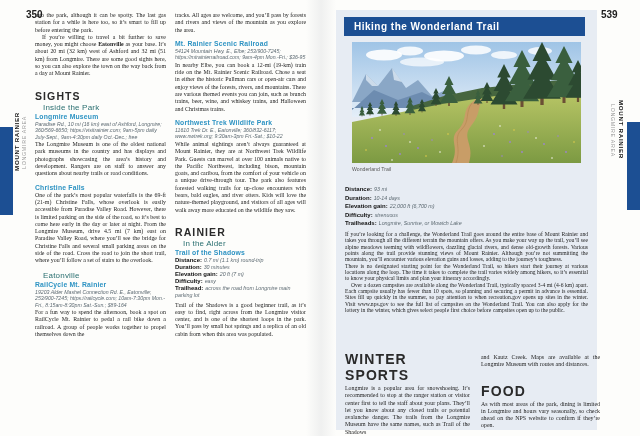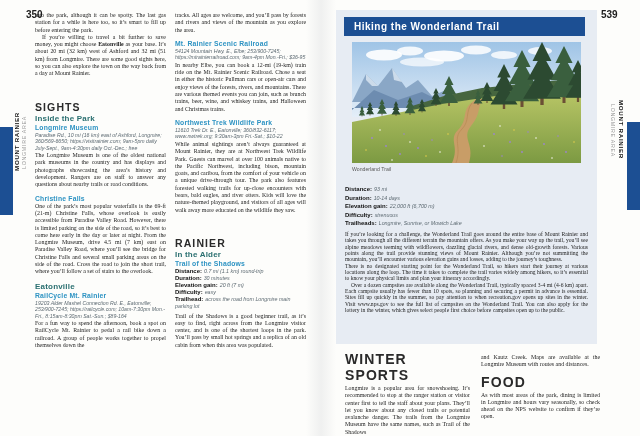--- a/index.html
+++ b/index.html
@@ -36,43 +36,43 @@
 
   
   .col{position:absolute;top:12px;width:131px;}
   .col1{left:35px;}
   .col2{left:175px;}
   .body{font-size:5.9px;line-height:7.3px;color:#1e1e1e;margin:0;}
   .jc{text-align:justify;}
   .indent{text-indent:7px;}
   .h-major{
     font-family:"Liberation Sans",sans-serif;font-weight:bold;font-size:10.5px;
-    letter-spacing:1.1px;color:#2a2a2a;margin:23px 0 0 0;
+    letter-spacing:1.1px;color:#2a2a2a;margin:12px 0 0 0;
   }
   .h-teal{
-    font-family:"Liberation Sans",sans-serif;font-weight:bold;font-size:8px;
-    color:#2a6f70;margin:1px 0 1px 0;letter-spacing:0.2px;
+    font-family:"Liberation Sans",sans-serif;font-weight:normal;font-size:8px;
+    color:#2a6f70;margin:1px 0 1px 8px;letter-spacing:0.2px;
   }
   .h-blue{
     font-family:"Liberation Sans",sans-serif;font-weight:bold;font-size:6.8px;
     color:#2d93c3;margin:1px 0 1px 0;letter-spacing:0.2px;
   }
   .mt{margin-top:6px;}
   .details{
     font-family:"Liberation Sans",sans-serif;font-style:italic;
     font-size:5.2px;line-height:6.5px;color:#5d6a72;margin:0 0 1px 0;
   }
   .stat{font-size:5.9px;line-height:7.1px;}
   .stat-label{font-family:"Liberation Sans",sans-serif;font-weight:bold;color:#121212;font-size:6px;margin-right:2px;}
   .stat-value{font-family:"Liberation Sans",sans-serif;font-style:italic;color:#5d6a72;font-size:5.3px;}
   .gap2{height:2px;}
 
   
   .feature-box{
-    position:absolute;left:336px;top:10px;width:261px;height:334px;
+    position:absolute;left:336px;top:10px;width:261px;height:420px;
     background:#e7ecf3;
   }
   .feature-bar{
     position:absolute;left:8px;top:7px;width:241px;height:19px;background:#1c4f93;
     color:#ffffff;font-family:"Liberation Sans",sans-serif;font-weight:bold;
     font-size:10px;letter-spacing:0.5px;line-height:19px;
     padding-left:10px;box-sizing:border-box;
   }
   .photo{position:absolute;left:16px;top:32px;width:229px;height:121px;overflow:hidden;}
   .photo svg{display:block;}
@@ -86,21 +86,21 @@
   .fbody{font-size:5.6px;line-height:6.35px;color:#1e1e1e;margin:0;}
   .findent{text-indent:6px;}
 
   
   .rcolA{position:absolute;left:345px;top:351px;width:125px;}
   .rcolB{position:absolute;left:481px;top:354px;width:119px;}
   .h-major2{
     font-family:"Liberation Sans",sans-serif;font-weight:bold;font-size:14px;
     letter-spacing:1.1px;color:#2a2a2a;margin:0 0 2px 0;
   }
-  .mt4{margin-top:5px;}
+  .mt4{margin-top:14px;}
 </style>
 </head>
 <body>
 
 <div class="gutter"></div>
 
 <div class="pagenum pn-left">350</div>
 
 <div class="tab-rect tab-rect-left"></div>
 <div class="vtext vt-title-left">MOUNT RAINIER</div>

